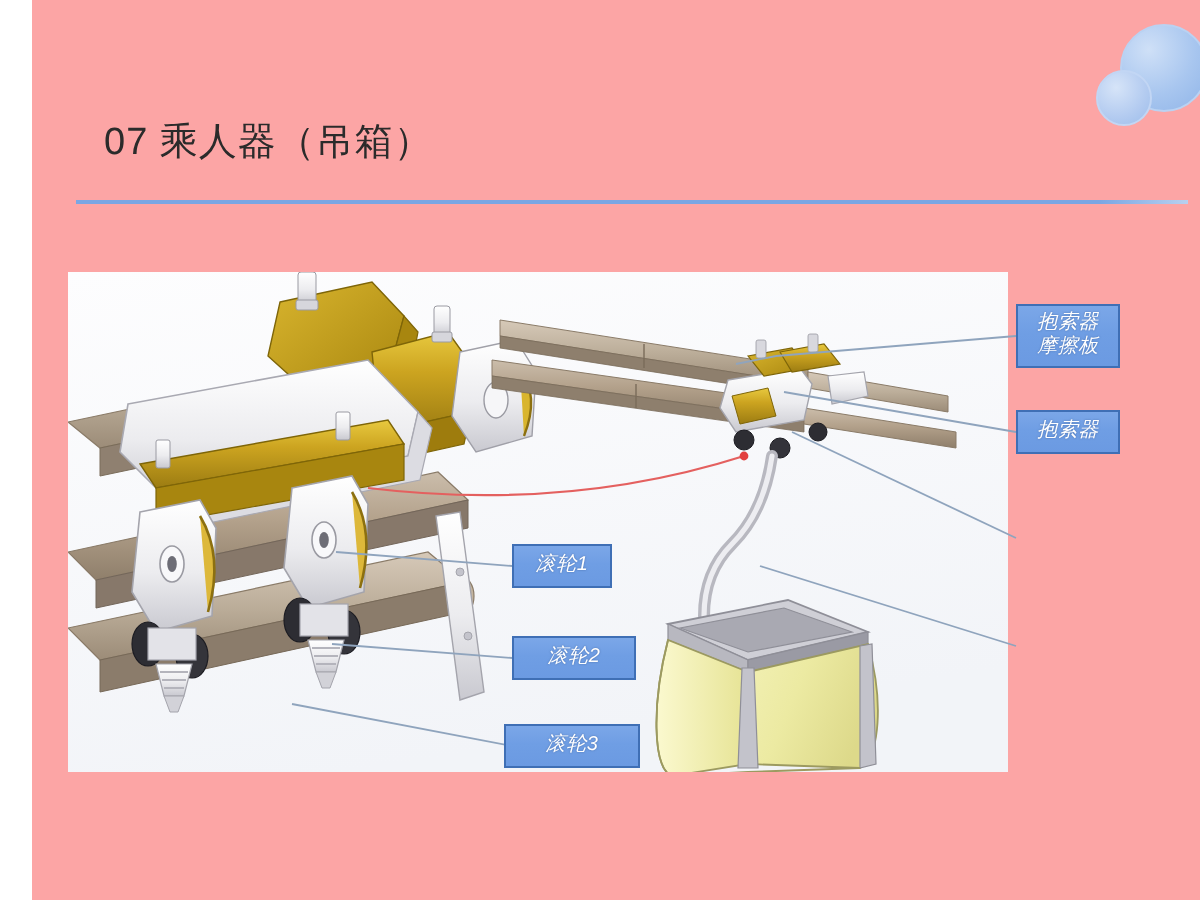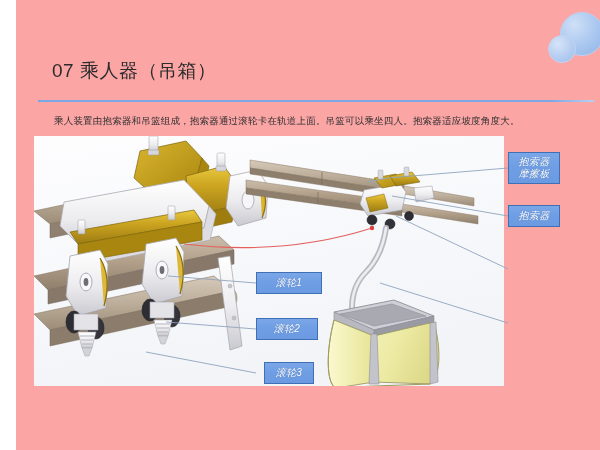--- a/index.html
+++ b/index.html
@@ -71,21 +71,20 @@
 <div class="slide">
 
   <div class="deco">
     <div class="circ circ-big"></div>
     <div class="circ circ-small"></div>
   </div>
 
   <div class="title">07 乘人器（吊箱）</div>
   <div class="divider"></div>
 
-  <div class="subtitle">乘人装置由抱索器和吊篮组成，抱索器通过滚轮卡在轨道上面。吊篮可以乘坐四人。抱索器适应坡度角度大。</div>
 
   <div class="stage">
     <svg width="470" height="250" viewBox="0 0 470 250" xmlns="http://www.w3.org/2000/svg">
       <defs>
         <linearGradient id="railG" x1="0" y1="0" x2="0" y2="1">
           <stop offset="0%" stop-color="#cbbdab"></stop>
           <stop offset="45%" stop-color="#b3a18b"></stop>
           <stop offset="100%" stop-color="#8f7f6b"></stop>
         </linearGradient>
         <linearGradient id="railG2" x1="0" y1="0" x2="0" y2="1">
@@ -280,27 +279,27 @@
       <line x1="492" y1="216" x2="376" y2="196"></line>
       <line x1="492" y1="269" x2="380" y2="216"></line>
       <line x1="492" y1="323" x2="364" y2="283"></line>
 
       <line x1="240" y1="283" x2="152" y2="276"></line>
       <line x1="240" y1="329" x2="150" y2="322"></line>
       <line x1="240" y1="373" x2="130" y2="352"></line>
     </g>
   </svg>
 
-  <div class="label" style="left:240px;top:272px;width:66px;height:22px;">
+  <div class="label" style="left:240px;top:272px;width:50px;height:22px;">
     <span>滚轮1</span>
   </div>
   <div class="label" style="left:240px;top:318px;width:62px;height:22px;">
     <span>滚轮2</span>
   </div>
-  <div class="label" style="left:248px;top:362px;width:50px;height:22px;justify-content:center;">
+  <div class="label" style="left:236px;top:362px;width:68px;height:22px;justify-content:center;">
     <span>滚轮3</span>
   </div>
 
   <div class="label" style="left:492px;top:152px;width:52px;height:32px;flex-direction:column;">
     <span>抱索器</span>
     <span>摩擦板</span>
   </div>
   <div class="label" style="left:492px;top:205px;width:52px;height:22px;">
     <span>抱索器</span>
   </div>

